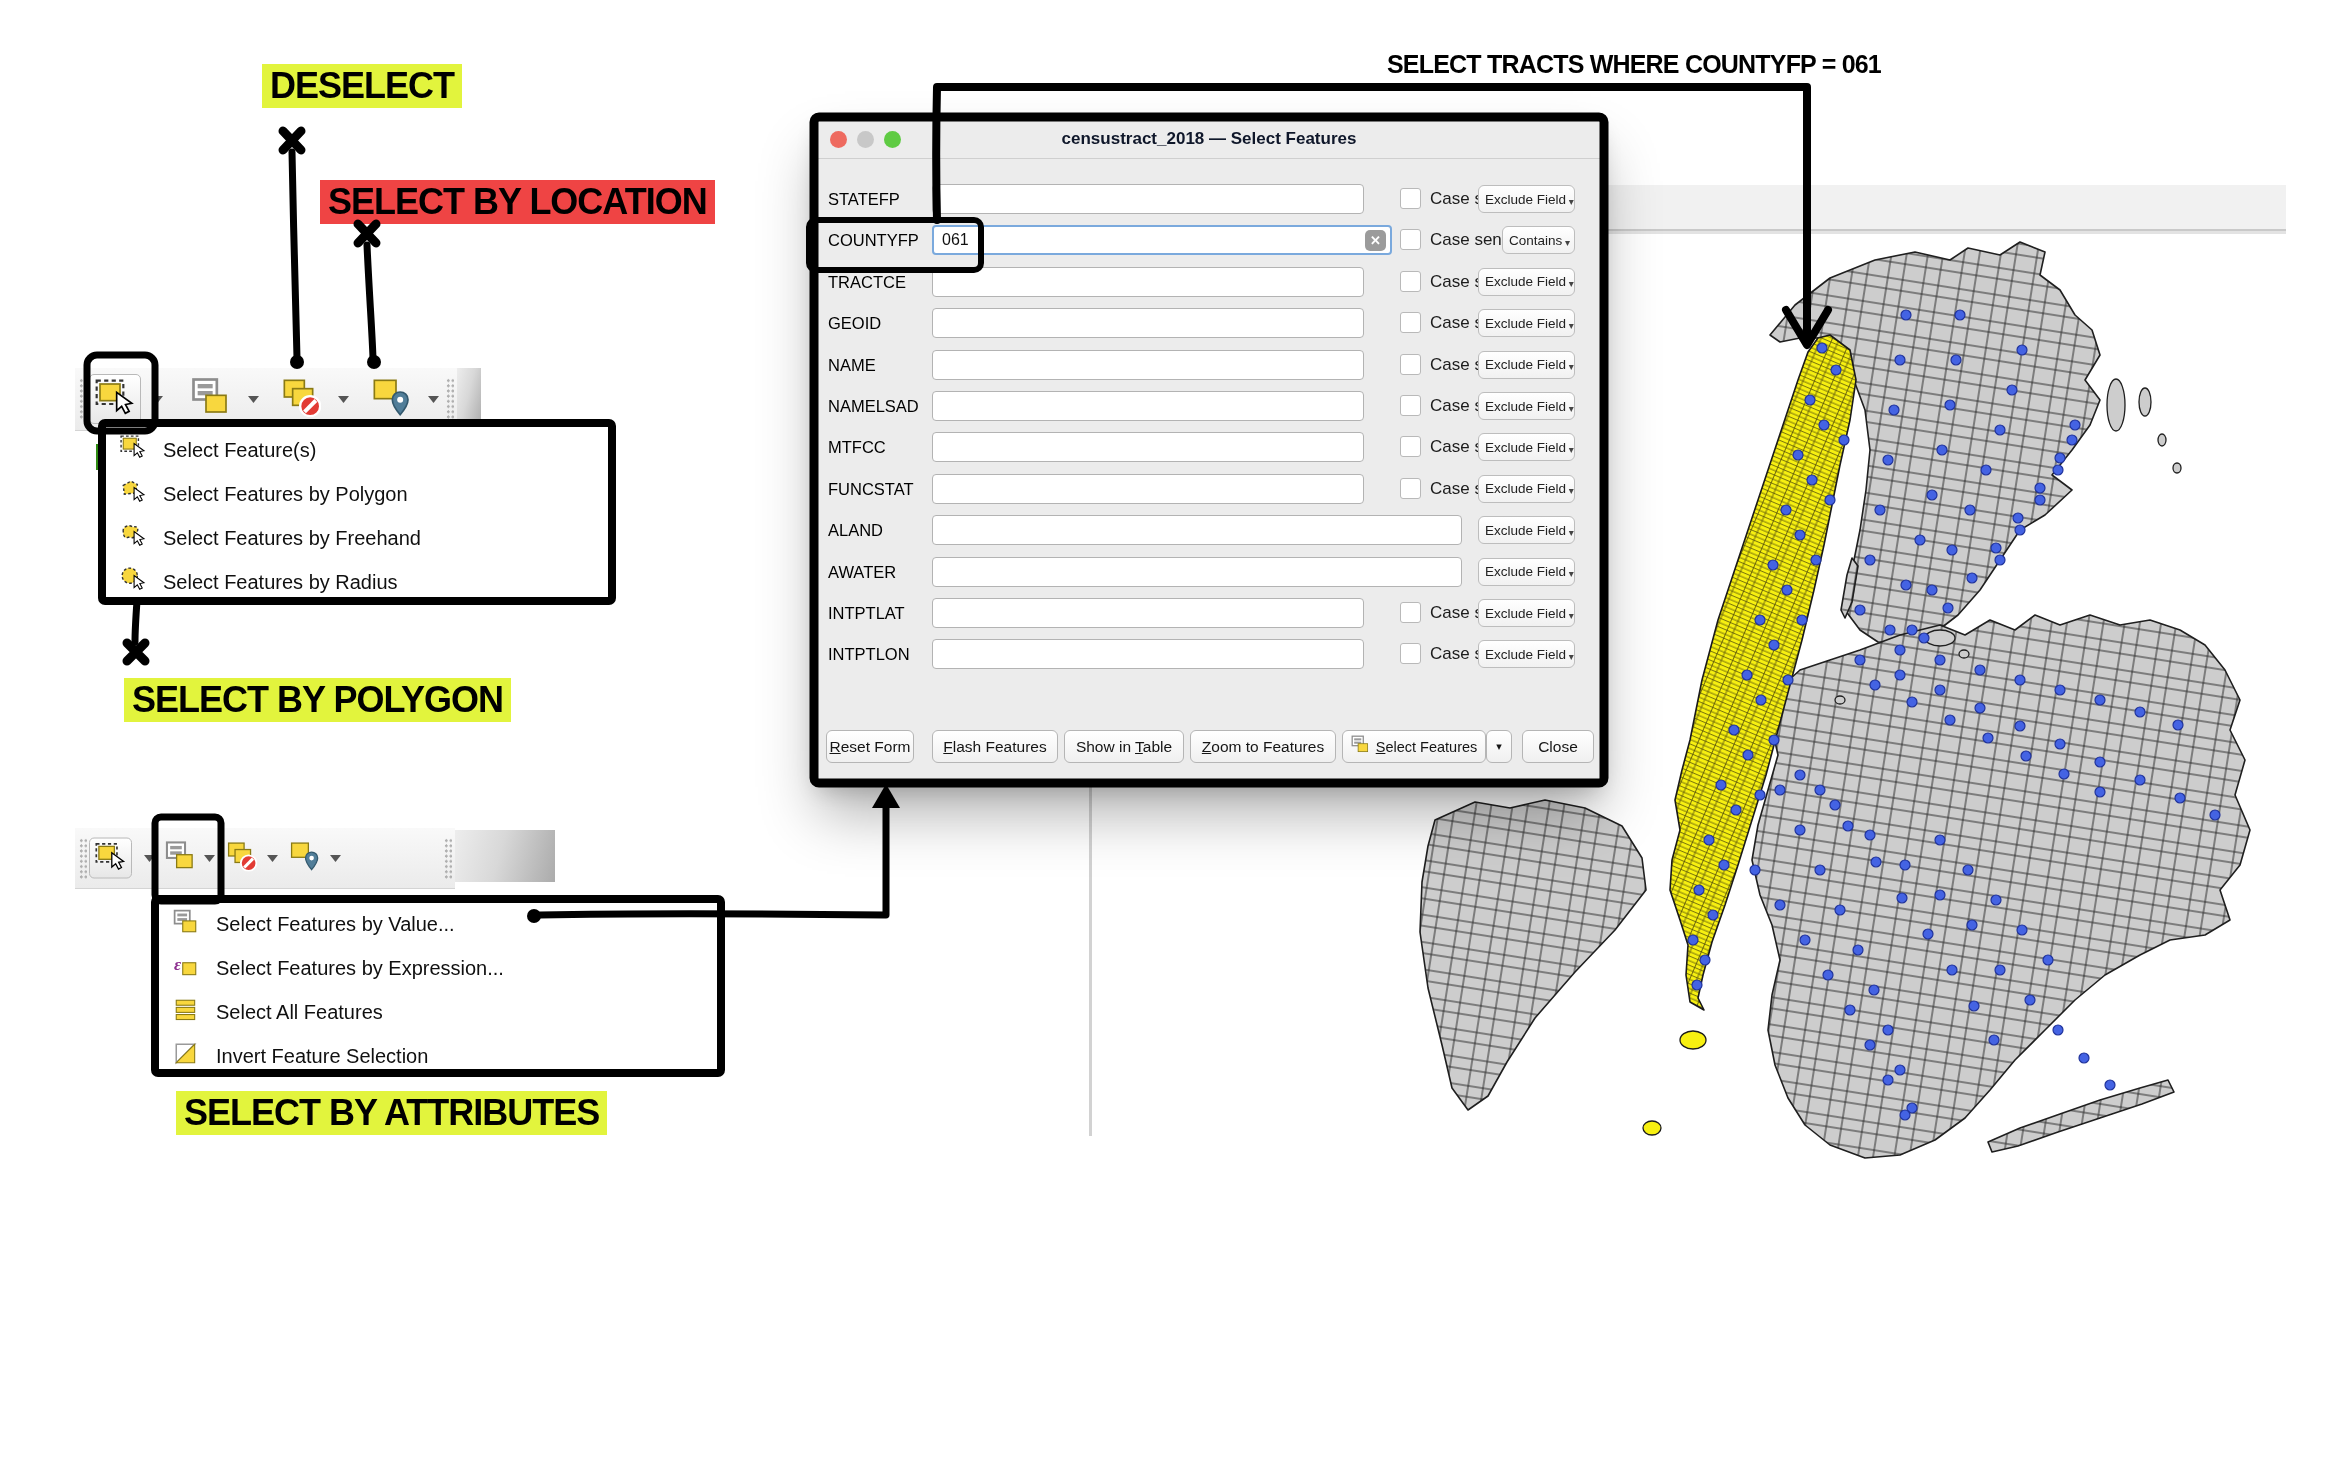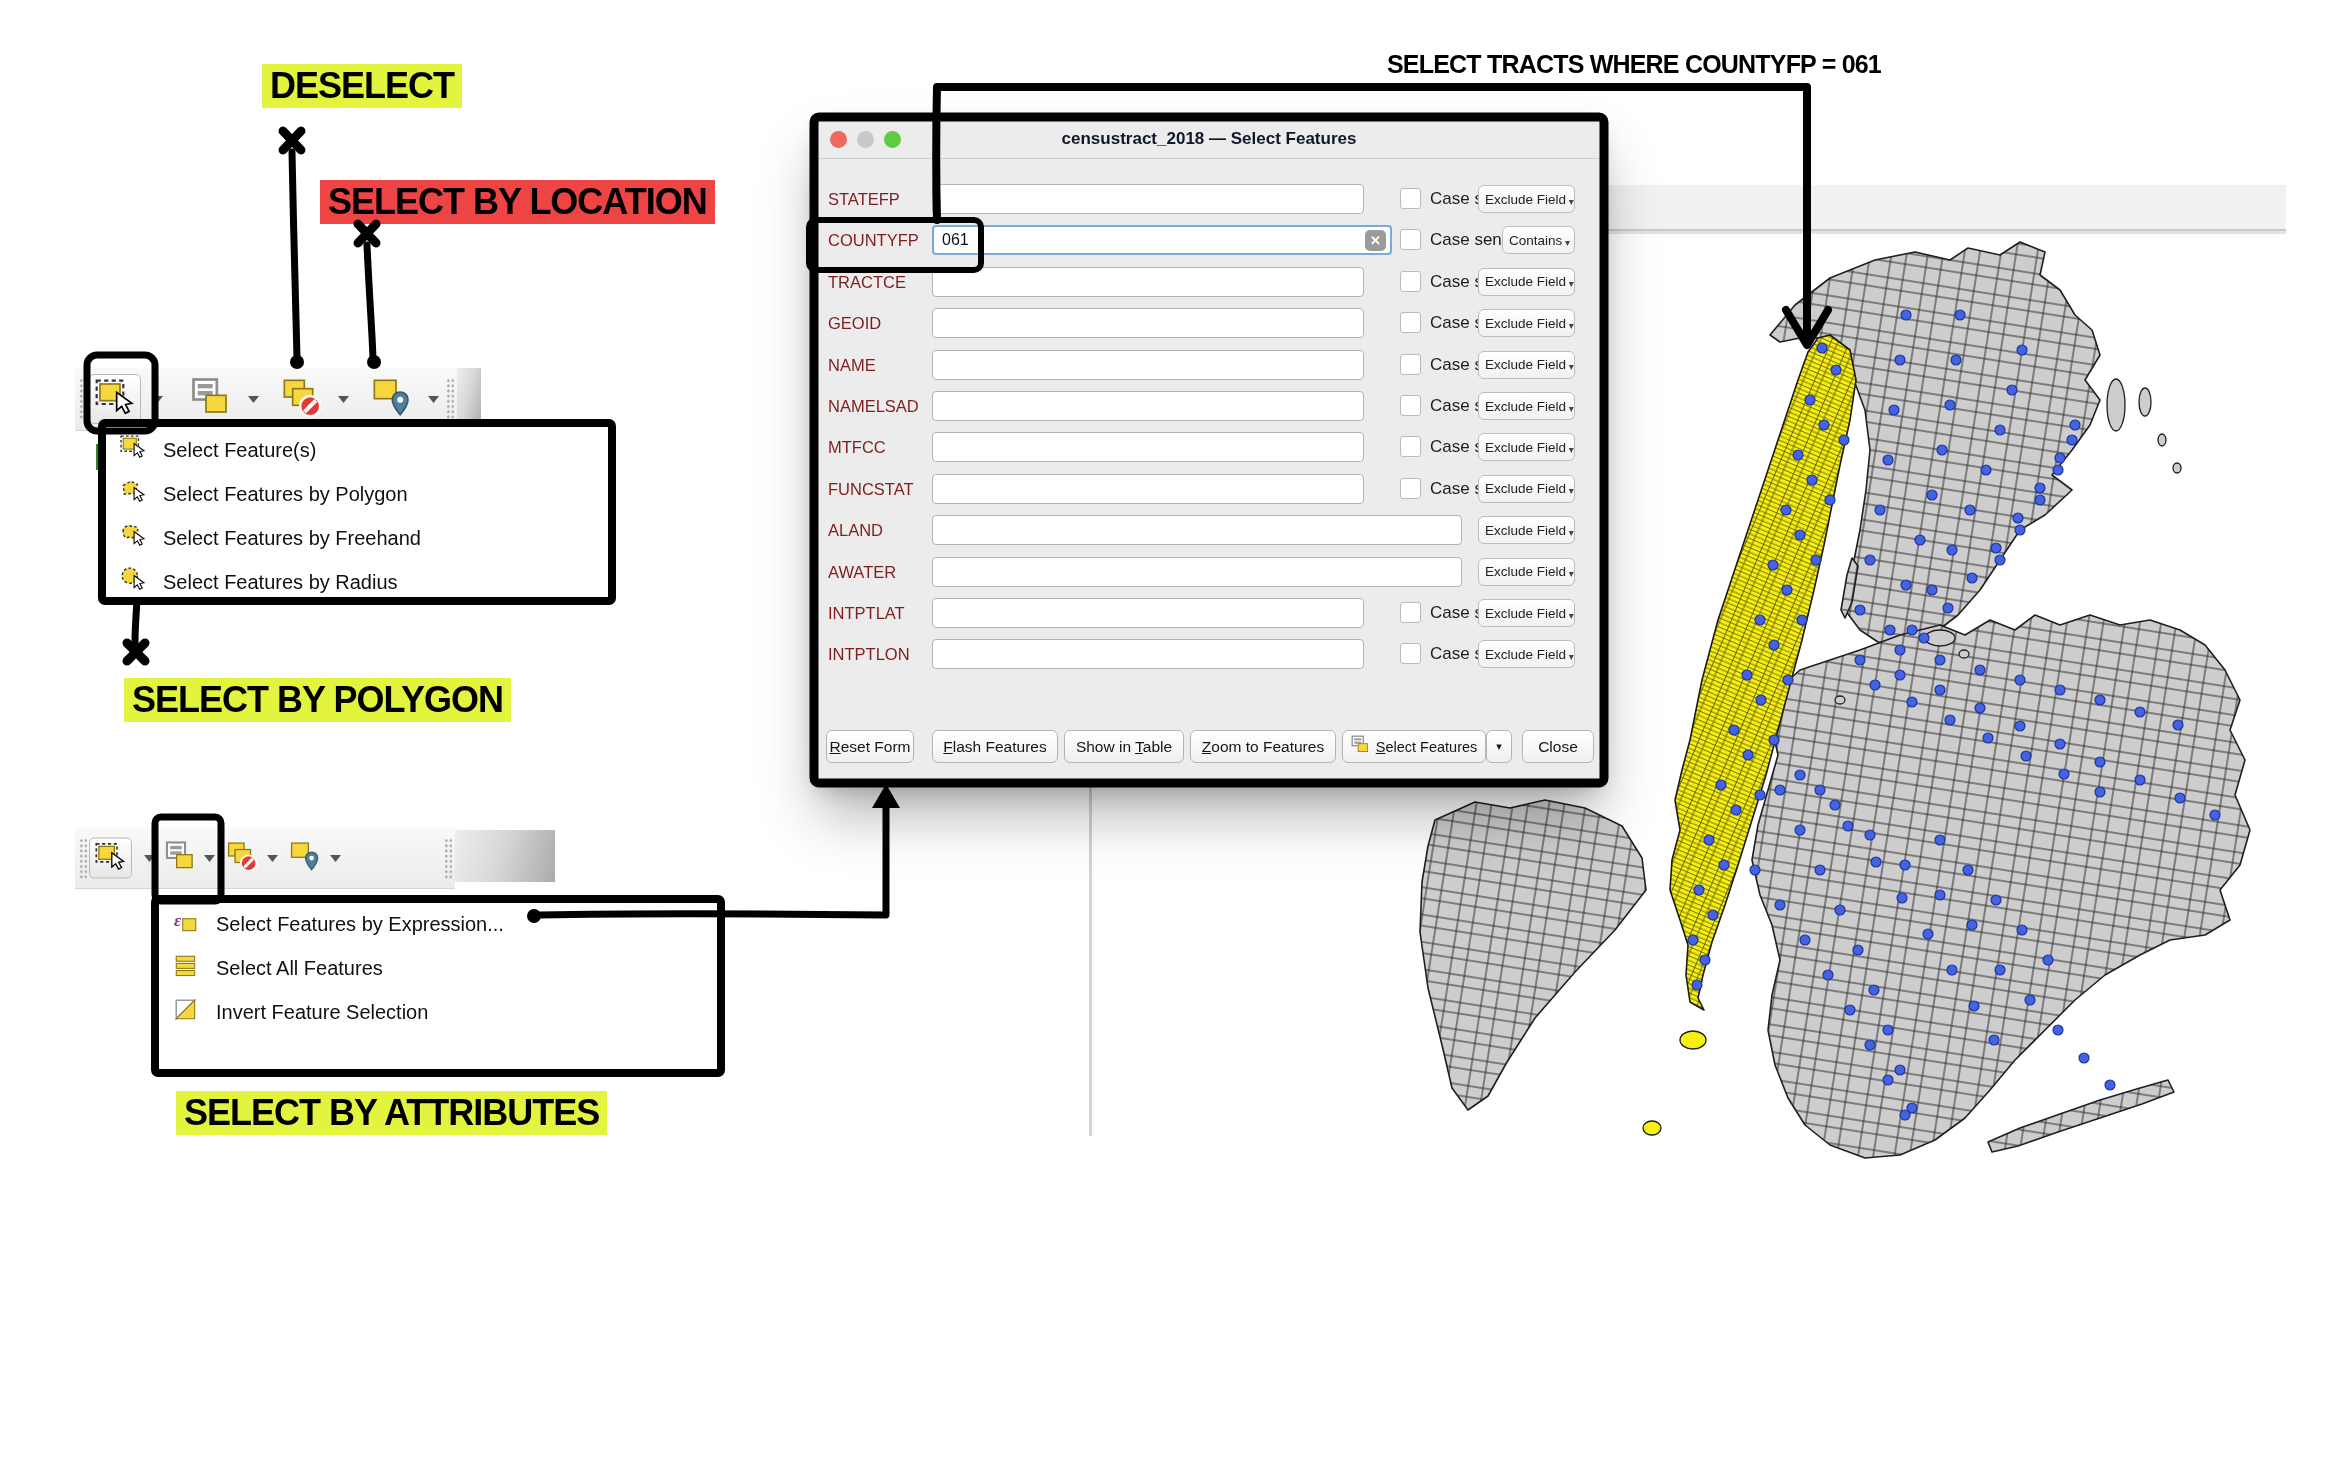--- a/index.html
+++ b/index.html
@@ -31,21 +31,21 @@
   .menu{position:absolute;background:#fff;z-index:40;}
   .menu-item{display:flex;align-items:center;height:44px;padding-left:16px;gap:17px;
       font-size:20px;color:#101010;white-space:nowrap;}
   
   .dialog{position:absolute;left:818px;top:120px;width:782px;height:660px;background:#ececec;
       z-index:30;box-shadow:0 34px 55px rgba(0,0,0,.30),0 10px 20px rgba(0,0,0,.18);}
   .titlebar{position:absolute;left:0;top:0;width:100%;height:38px;border-bottom:1px solid #cfcfcf;}
   .tl{position:absolute;top:11px;width:17px;height:17px;border-radius:50%;}
   .dlg-title{position:absolute;left:0;right:0;top:9px;text-align:center;font-size:17px;
       font-weight:bold;color:#0f172a;}
-  .f-label{position:absolute;left:10px;font-size:16.5px;color:#7f1d1d;line-height:30px;white-space:nowrap;}
+  .f-label{position:absolute;left:10px;font-size:16.5px;color:#000000;line-height:30px;white-space:nowrap;}
   .f-input{position:absolute;height:30px;background:#fff;border:1px solid #b3b3b3;border-radius:4px;
       box-sizing:border-box;font-size:16px;padding:0 8px;font-family:"Liberation Sans",sans-serif;color:#111;}
   .f-input.focused{border:2px solid #7aa9dd;}
   .clear-btn{position:absolute;width:21px;height:21px;background:#9b9b9b;border-radius:5px;color:#fff;
       font-size:13px;font-weight:bold;text-align:center;line-height:21px;}
   .cs-box{position:absolute;width:21px;height:21px;background:#fff;border:1px solid #b9b9b9;
       border-radius:3px;box-sizing:border-box;}
   .cs-label{position:absolute;font-size:17px;color:#1c1c1c;line-height:22px;white-space:nowrap;}
   .f-op{position:absolute;height:28px;background:linear-gradient(#ffffff,#f1f1f1);
       border:1px solid #bdbdbd;border-radius:6px;font-size:13.5px;color:#222;text-align:right;
@@ -367,20 +367,29 @@
       <span class="caret" style="left:254px;"><svg width="13" height="9" xmlns="http://www.w3.org/2000/svg">
           <polygon points="1,1 12,1 6.5,8" fill="#555"></polygon>
         </svg></span>
       <div class="tb-handle" style="right:3px;left:auto;"></div>
     </div>
   <div class="torn" style="left:455px;top:830px;width:100px;height:52px;"></div>
 
   <div class="menu" id="menu2" style="left:157px;top:901px;width:562px;height:170px;padding-top:1px;">
       <div class="menu-item">
         <span><svg width="26" height="26" viewBox="0 0 24 24" xmlns="http://www.w3.org/2000/svg">
+            <rect x="1.5" y="1.5" width="14" height="12" fill="#fff" stroke="#8d8d8d" stroke-width="1.6"></rect>
+            <rect x="4" y="4.2" width="9" height="2.6" fill="#9a9a9a"></rect>
+            <rect x="4" y="8.4" width="9" height="2.6" fill="#9a9a9a"></rect>
+            <rect x="9" y="11" width="12" height="10" fill="#f8d73e" stroke="#8a7a14"></rect>
+          </svg></span>
+        <span>Select Features by Value...</span>
+      </div>
+      <div class="menu-item">
+        <span><svg width="26" height="26" viewBox="0 0 24 24" xmlns="http://www.w3.org/2000/svg">
             <rect x="9" y="9" width="12" height="11" fill="#f8d73e" stroke="#8a7a14"></rect>
             <text x="1" y="16" font-size="16" font-style="italic" font-weight="bold" fill="#8d2f8f" font-family="Liberation Serif,serif">ε</text>
           </svg></span>
         <span>Select Features by Expression...</span>
       </div>
       <div class="menu-item">
         <span><svg width="26" height="26" viewBox="0 0 24 24" xmlns="http://www.w3.org/2000/svg">
             <rect x="3" y="3" width="17" height="4.6" fill="#f8d73e" stroke="#8a7a14"></rect>
             <rect x="3" y="9.6" width="17" height="4.6" fill="#f8d73e" stroke="#8a7a14"></rect>
             <rect x="3" y="16.2" width="17" height="4.6" fill="#f8d73e" stroke="#8a7a14"></rect>

